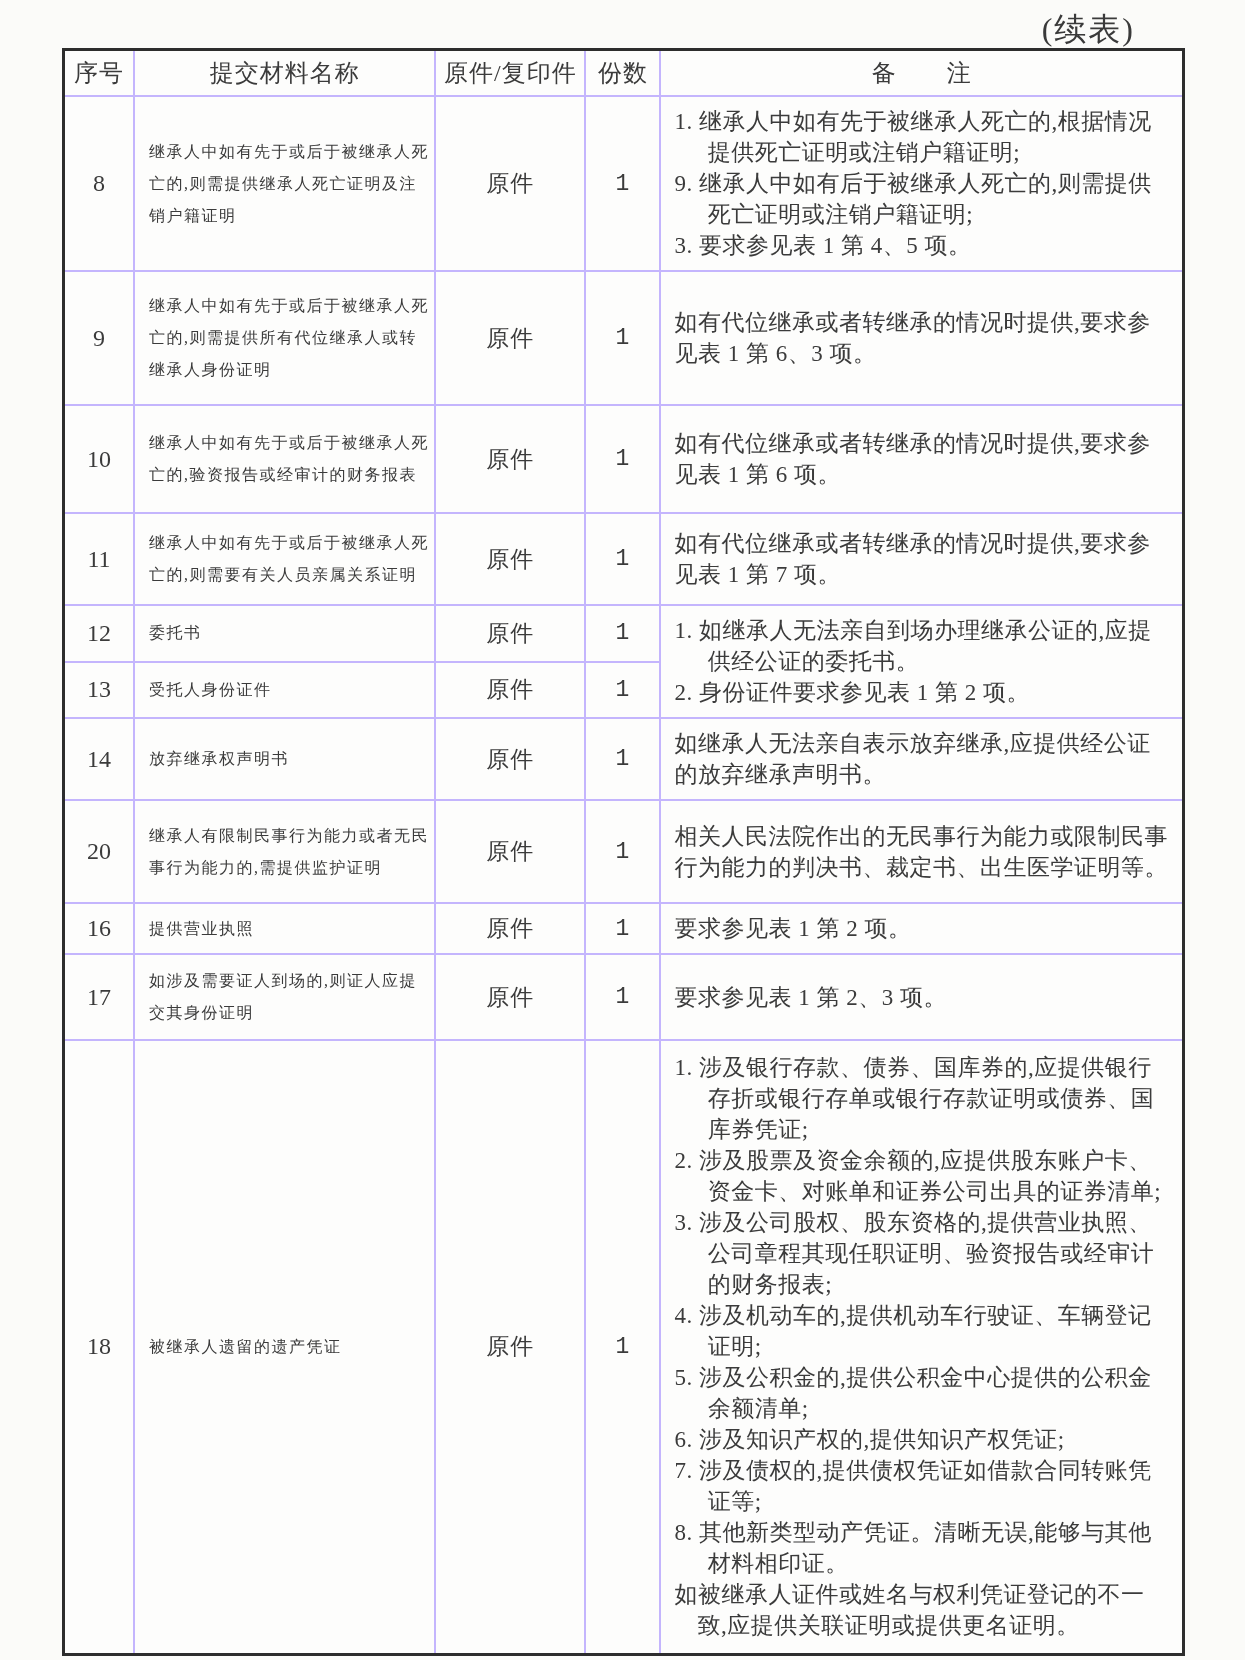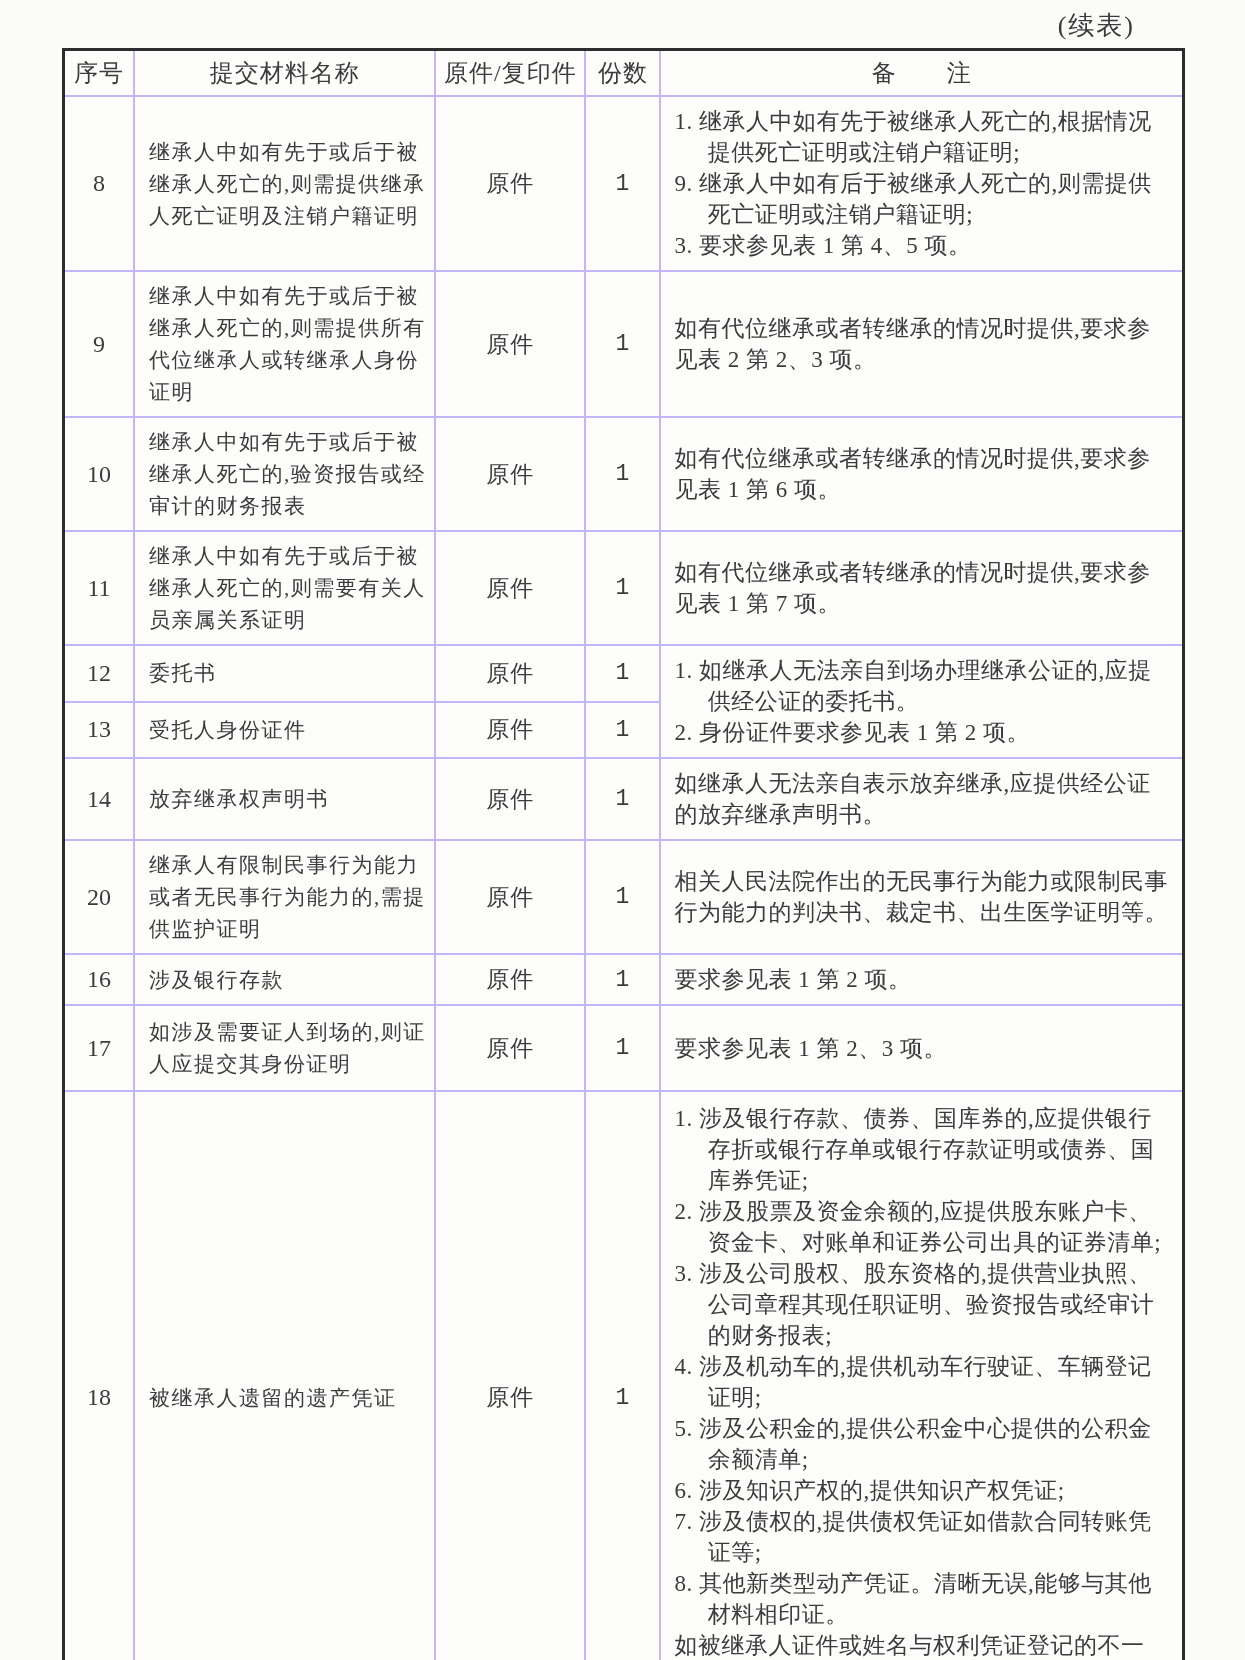--- a/index.html
+++ b/index.html
@@ -6,21 +6,21 @@
   body{
     width:1245px;height:1660px;
     background:#fbfbf9;
     font-family:"Liberation Serif","DejaVu Serif",serif;
     color:#333;
     position:relative;
   }
   .page{position:absolute;inset:0;}
   .cont-label{
     position:absolute;top:8px;right:110px;
-    font-size:26px;letter-spacing:2px;color:#3a3a3a;
+    font-size:32px;letter-spacing:2px;color:#3a3a3a;
   }
   table.doc-table{
     position:absolute;left:62px;top:48px;width:1123px;
     border-collapse:collapse;
     border:3px solid #2d2d2d;
     table-layout:fixed;
     background:#fdfdfc;
   }
   col.c1{width:6.3%;}
   col.c2{width:26.9%;}
@@ -38,21 +38,21 @@
     text-align:center;
     padding:6px 2px;
     letter-spacing:1px;
   }
   td.c-no{
     text-align:center;
     font-size:24px;
     font-family:"Liberation Serif","DejaVu Serif",serif;
   }
   td.c-name{
-    font-size:21px;
+    font-size:16px;
     line-height:32px;
     padding:8px 4px 8px 14px;
     letter-spacing:1.5px;
     text-align:left;
     margin-left:36px;
   }
   td.c-orig,td.c-cnt{
     text-align:center;
     font-size:23px;
     letter-spacing:1px;
@@ -106,21 +106,21 @@
         <div class="li">3. 要求参见表 1 第 4、5 项。</div>
       </td>
     </tr>
 
     <tr style="height:134px;">
       <td class="c-no">9</td>
       <td class="c-name">继承人中如有先于或后于被继承人死亡的,则需提供所有代位继承人或转继承人身份证明</td>
       <td class="c-orig">原件</td>
       <td class="c-cnt">1</td>
       <td class="c-rem">
-        <div class="plain">如有代位继承或者转继承的情况时提供,要求参见表 2 第 2、3 项。</div>
+        <div class="plain">如有代位继承或者转继承的情况时提供,要求参见表 1 第 6、3 项。</div>
       </td>
     </tr>
 
     <tr style="height:108px;">
       <td class="c-no">10</td>
       <td class="c-name">继承人中如有先于或后于被继承人死亡的,验资报告或经审计的财务报表</td>
       <td class="c-orig">原件</td>
       <td class="c-cnt">1</td>
       <td class="c-rem">
         <div class="plain">如有代位继承或者转继承的情况时提供,要求参见表 1 第 6 项。</div>
@@ -170,21 +170,21 @@
       <td class="c-name">继承人有限制民事行为能力或者无民事行为能力的,需提供监护证明</td>
       <td class="c-orig">原件</td>
       <td class="c-cnt">1</td>
       <td class="c-rem">
         <div class="plain">相关人民法院作出的无民事行为能力或限制民事行为能力的判决书、裁定书、出生医学证明等。</div>
       </td>
     </tr>
 
     <tr style="height:44px;">
       <td class="c-no">16</td>
-      <td class="c-name">涉及银行存款</td>
+      <td class="c-name">提供营业执照</td>
       <td class="c-orig">原件</td>
       <td class="c-cnt">1</td>
       <td class="c-rem">
         <div class="plain">要求参见表 1 第 2 项。</div>
       </td>
     </tr>
 
     <tr style="height:86px;">
       <td class="c-no">17</td>
       <td class="c-name">如涉及需要证人到场的,则证人应提交其身份证明</td>

